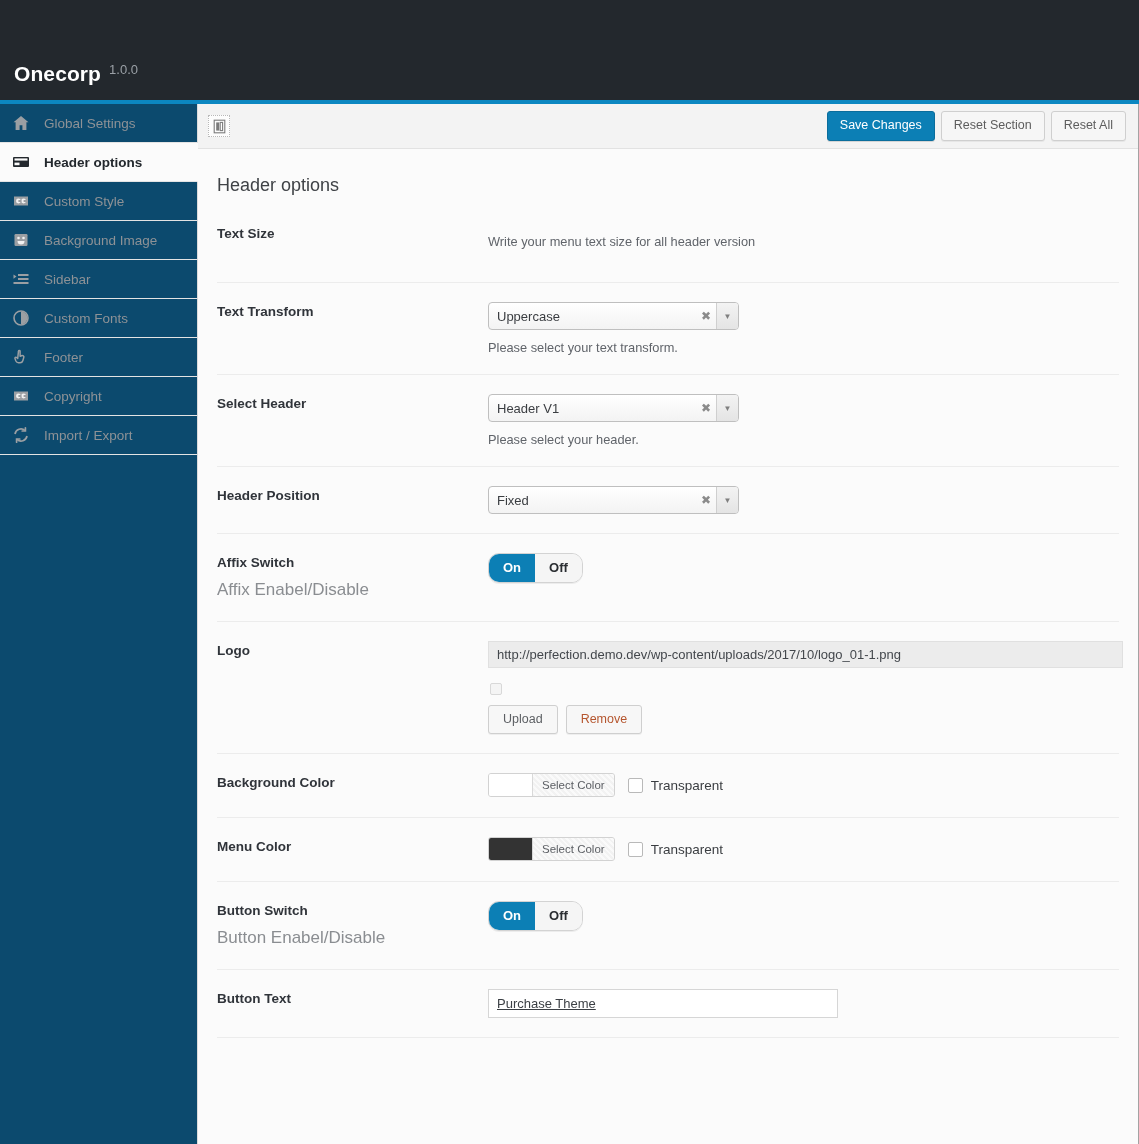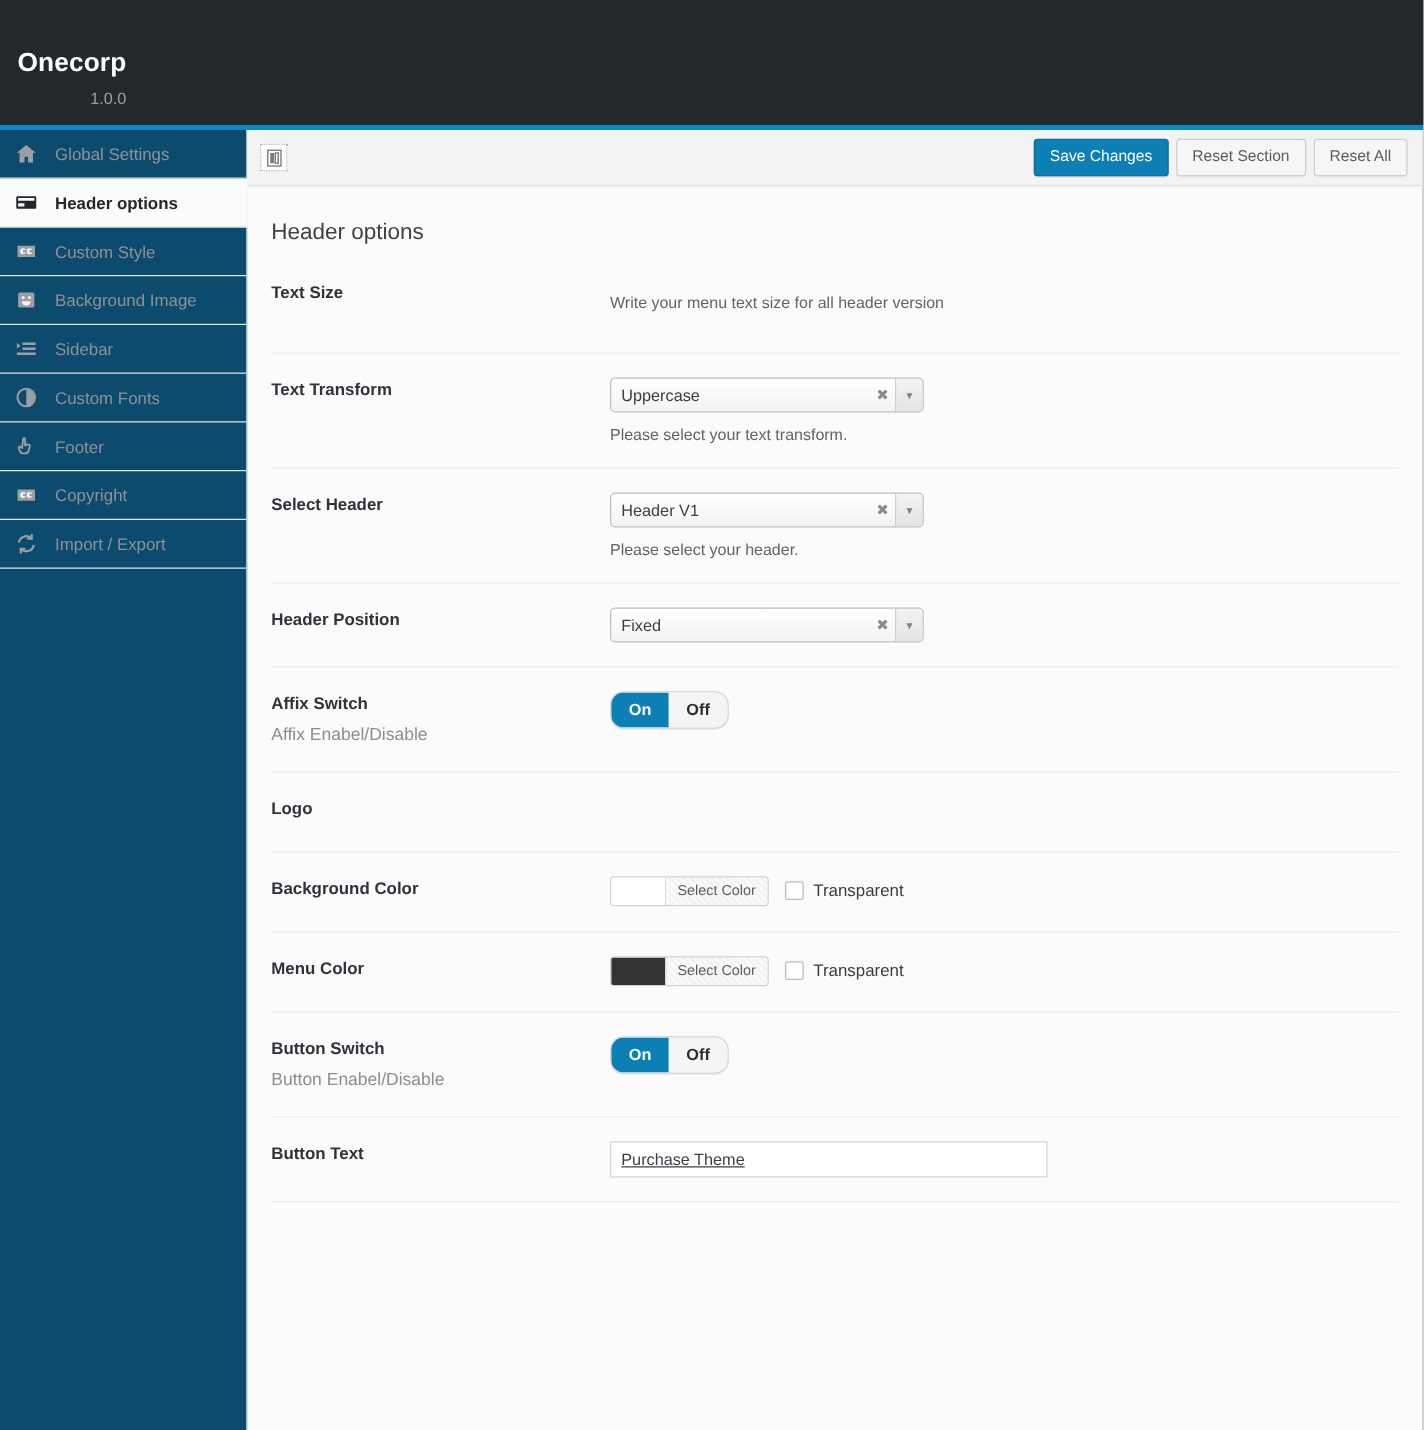--- a/index.html
+++ b/index.html
@@ -17,21 +17,21 @@
 
   
   .topbar {
     height: 100px;
     background: #23282d;
     display: flex; align-items: flex-end;
     padding: 0 0 14px 14px;
     position: relative;
   }
   .brand {
-    display: flex; align-items: flex-end; gap: 8px; flex-direction: column;
+    display: flex; align-items: flex-start; gap: 8px;
   }
   .brand-name {
     color: #ffffff;
     font-size: 21px;
     font-weight: bold;
     letter-spacing: .1px;
   }
   .brand-version {
     color: #9aa0a6;
     font-size: 13px;
@@ -168,21 +168,21 @@
     padding-right: 16px;
   }
   .field-label .lbl {
     font-size: 13.5px;
     color: #30343a;
     font-weight: bold;
     display: block;
     line-height: 1.5;
   }
   .field-label .sub {
-    font-size: 14px;
+    font-size: 17px;
     color: #8a8d91;
     display: block;
     margin-top: 5px;
     line-height: 1.4;
   }
   .field-control { flex: 1; min-width: 0; }
   .field-desc {
     font-size: 12.8px;
     color: #60646a;
     margin-top: 10px;
@@ -538,20 +538,28 @@
               <span class="on">On</span>
               <span class="off">Off</span>
             </div>
           </div>
         </div>
 
         <div class="field">
           <div class="field-label">
             <span class="lbl">Logo</span>
           </div>
+          <div class="field-control">
+            <div class="logo-url">http://perfection.demo.dev/wp-content/uploads/2017/10/logo_01-1.png</div>
+            <div class="logo-chk"></div>
+            <div class="logo-btns">
+              <button class="sm-btn">Upload</button>
+              <button class="sm-btn remove">Remove</button>
+            </div>
+          </div>
         </div>
 
         <div class="field">
           <div class="field-label">
             <span class="lbl">Background Color</span>
           </div>
           <div class="field-control">
             <div class="color-row">
               <div class="color-picker">
                 <span class="color-swatch" id="bg-swatch" style="background: rgb(255, 255, 255);"></span>

